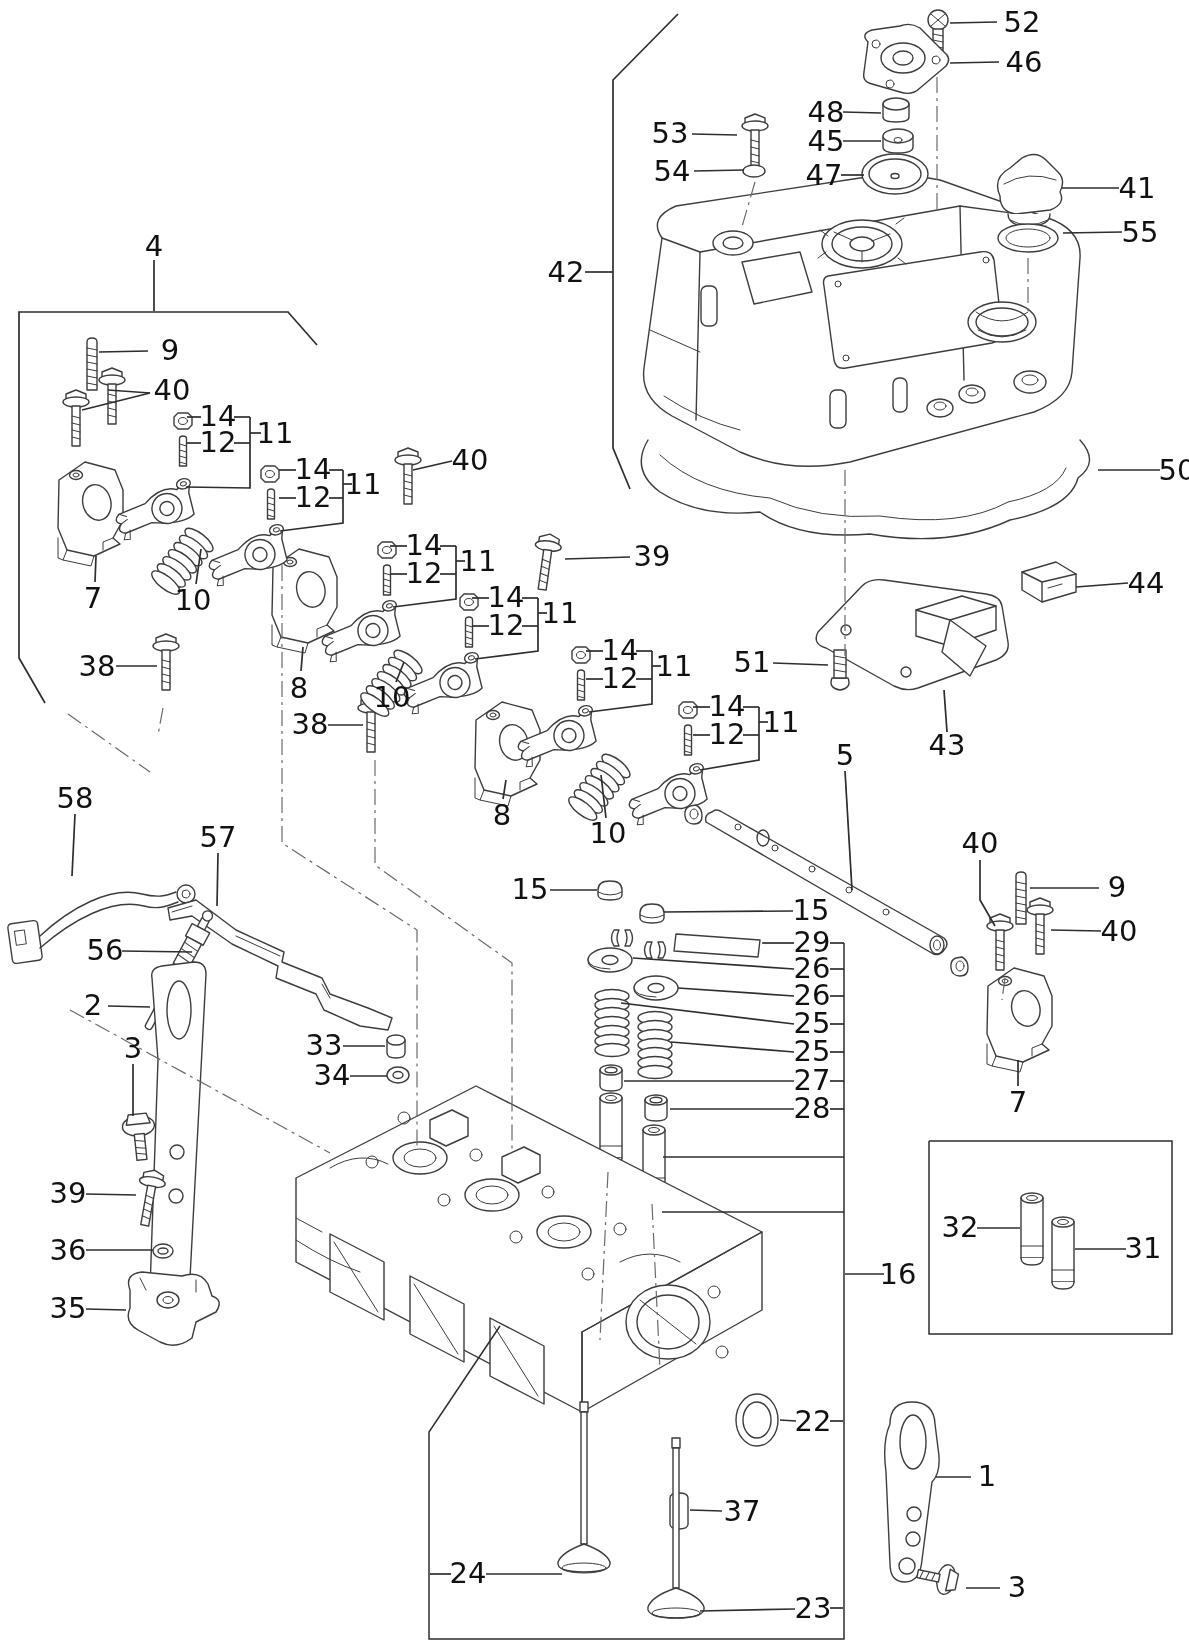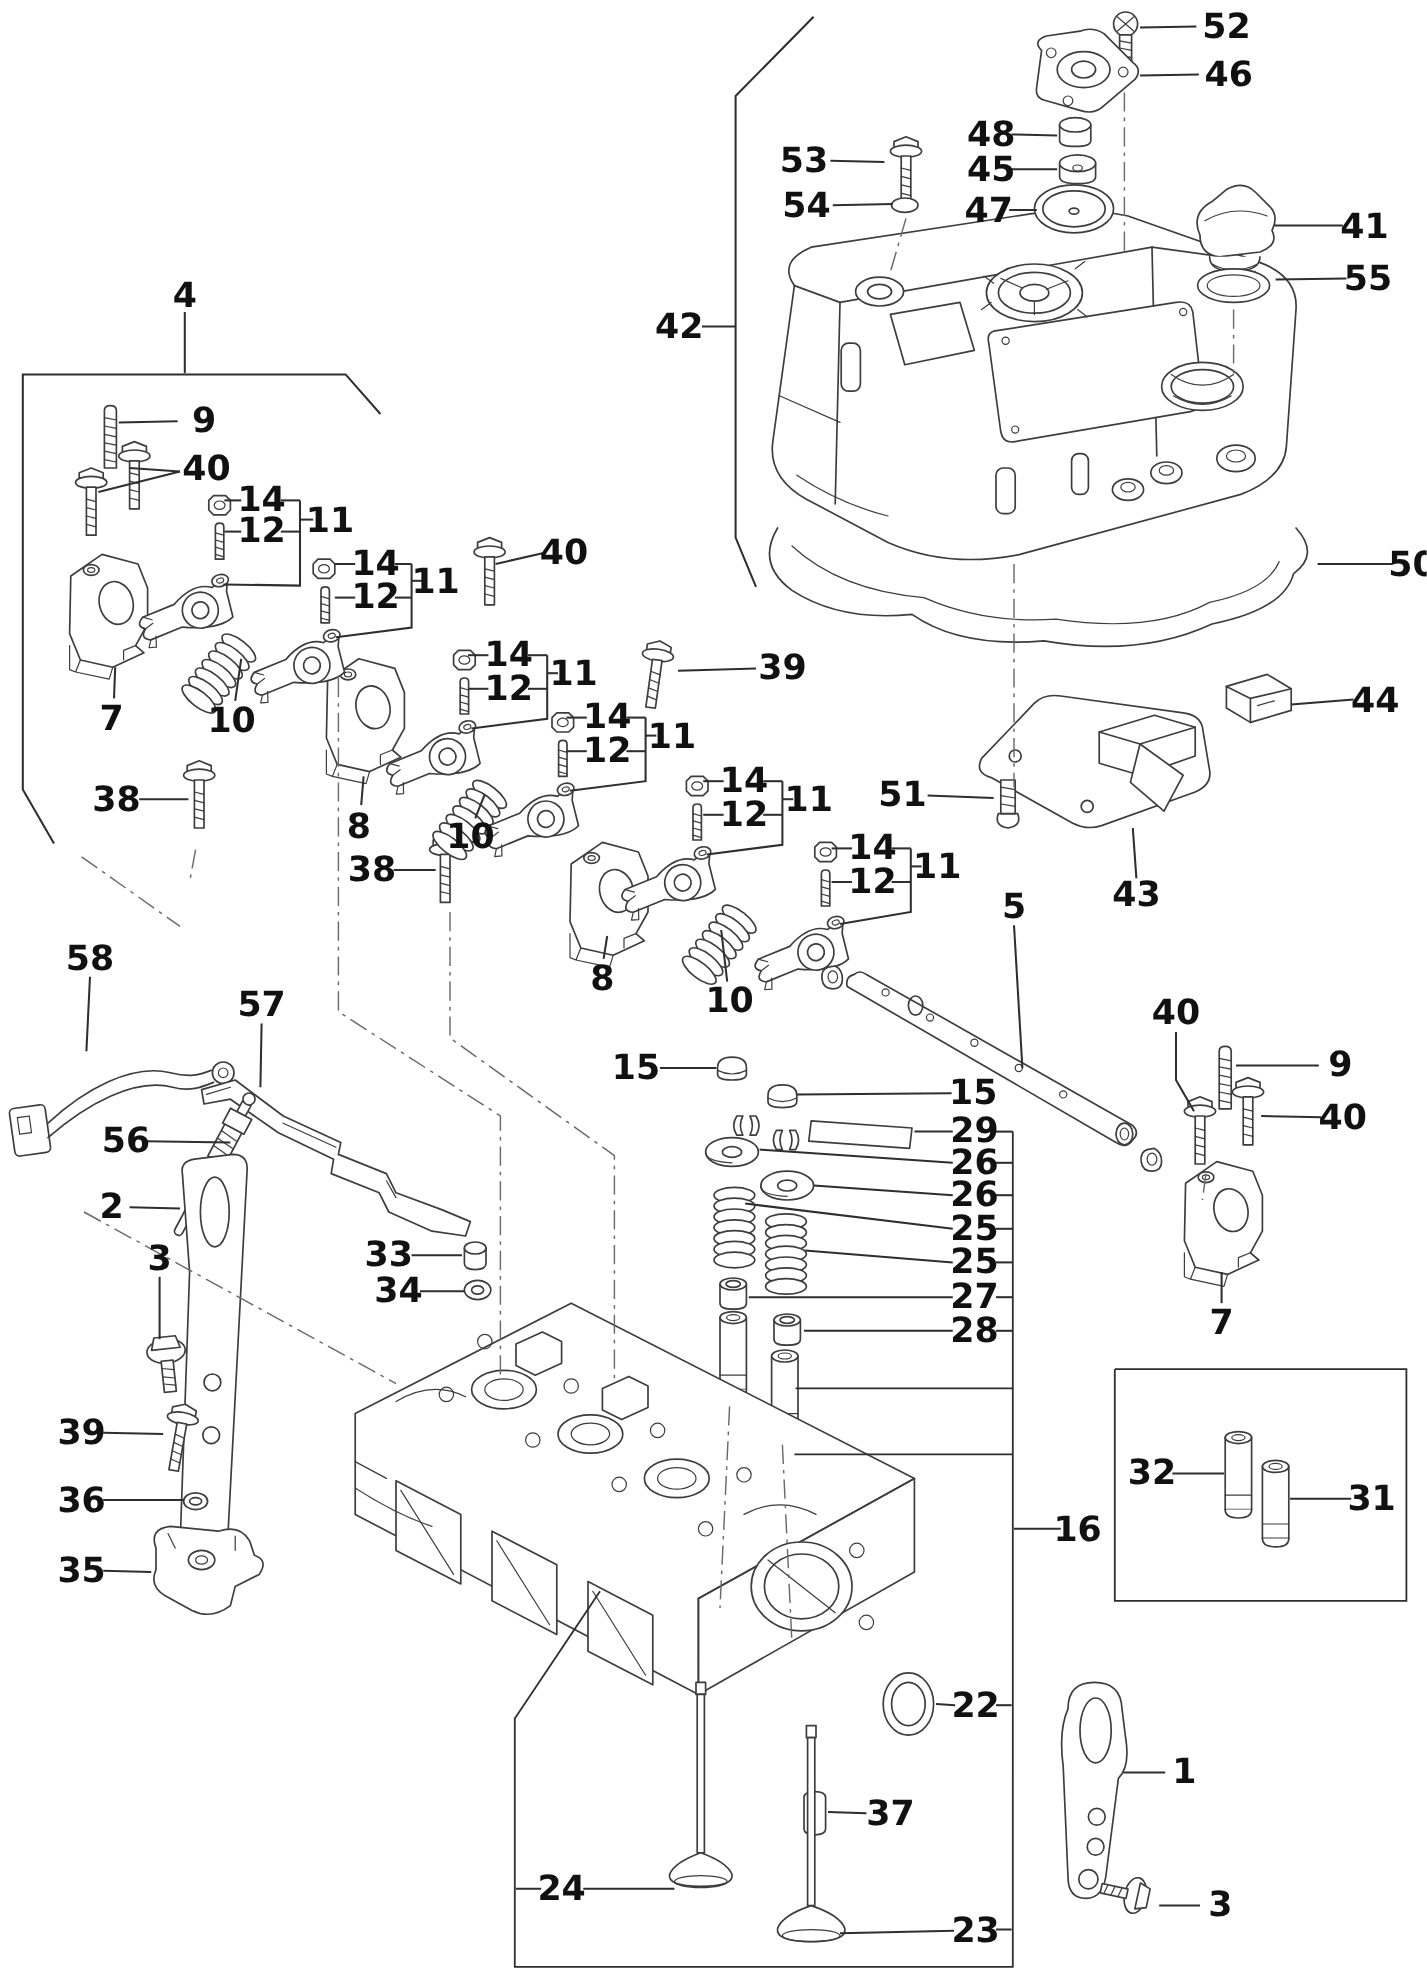--- a/index.html
+++ b/index.html
@@ -1,16 +1,16 @@
 <!DOCTYPE html>
 <html><head>
 <meta charset="utf-8">
 <style>
   html,body{margin:0;padding:0;background:#fff;}
-  #stage{position:relative;width:1189px;height:1642px;background:#ffffff;font-family:"DejaVu Sans","Liberation Sans",sans-serif;font-weight:bold;}
+  #stage{position:relative;width:1189px;height:1642px;background:#ffffff;font-family:"DejaVu Sans","Liberation Sans",sans-serif;}
   svg{position:absolute;left:0;top:0;}
   .part{stroke:#3d3d3d;stroke-width:1.4;fill:#ffffff;stroke-linejoin:round;stroke-linecap:round;}
   .part-nofill{stroke:#3d3d3d;stroke-width:1.4;fill:none;stroke-linejoin:round;stroke-linecap:round;}
   .thin{stroke-width:1;}
   .leader{stroke:#2e2e2e;stroke-width:1.7;fill:none;}
   .connector{stroke:#2e2e2e;stroke-width:1.5;fill:none;}
   .dashdot{stroke:#6a6a6a;stroke-width:1.2;fill:none;stroke-dasharray:16 5 3 5;}
   .callout-num{font-family:"DejaVu Sans","Liberation Sans",sans-serif;font-size:29px;fill:#111;}
 </style>
 </head>

